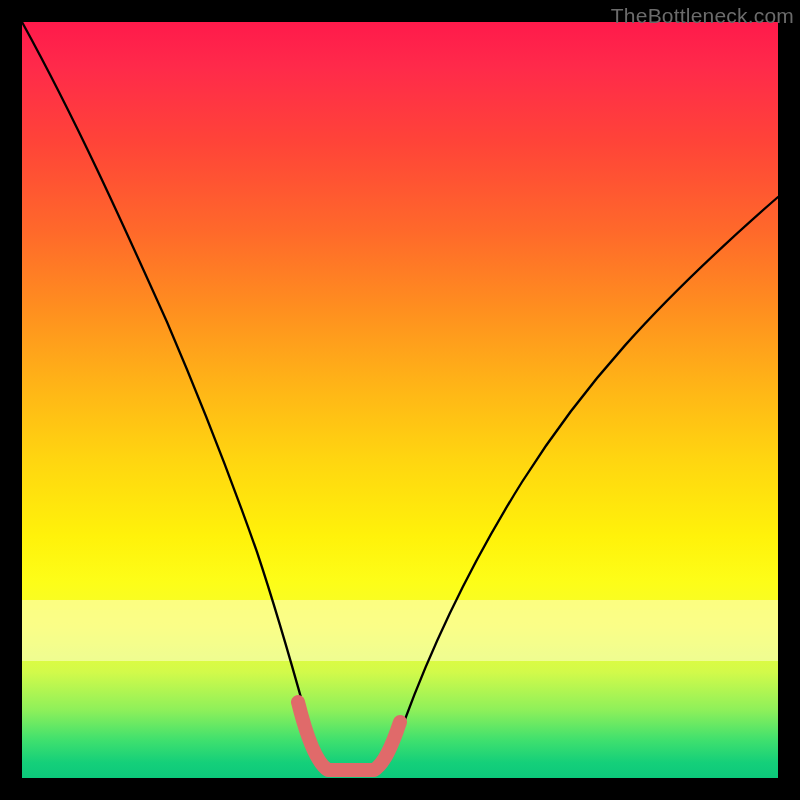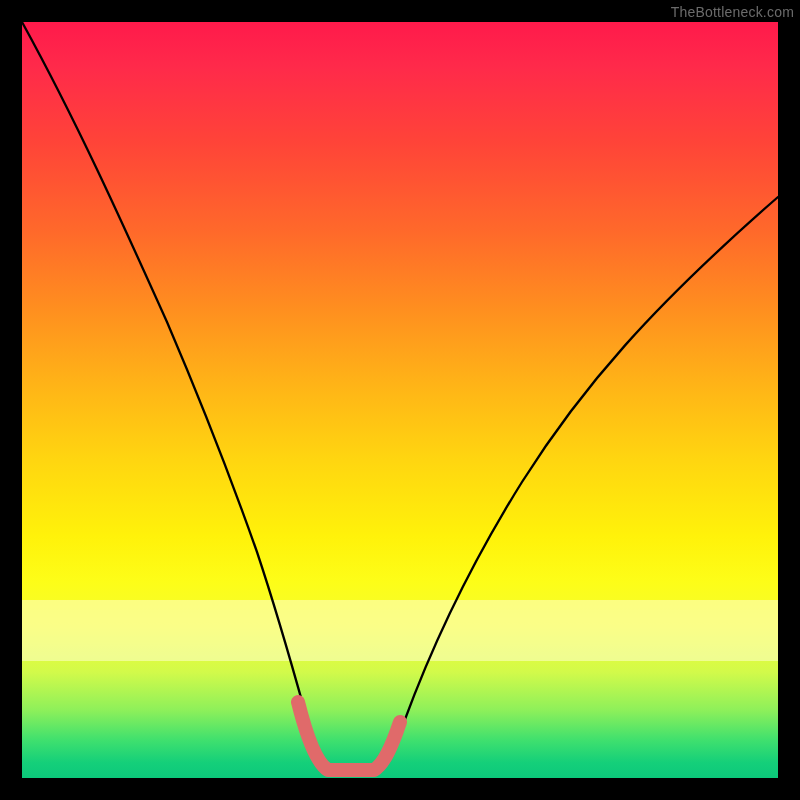--- a/index.html
+++ b/index.html
@@ -50,21 +50,21 @@
     top: 76.5%;
     height: 8%;
     background: rgba(255, 255, 210, 0.55);
   }
   .watermark {
     position: absolute;
     right: 6px;
     top: 4px;
     color: #6b6b6b;
     font-family: Arial, Helvetica, sans-serif;
-    font-size: 14px;
+    font-size: 21px;
     font-weight: 400;
     letter-spacing: 0.2px;
     user-select: none;
   }
   svg.plot {
     position: absolute;
     left: 0;
     top: 0;
     width: 100%;
     height: 100%;

